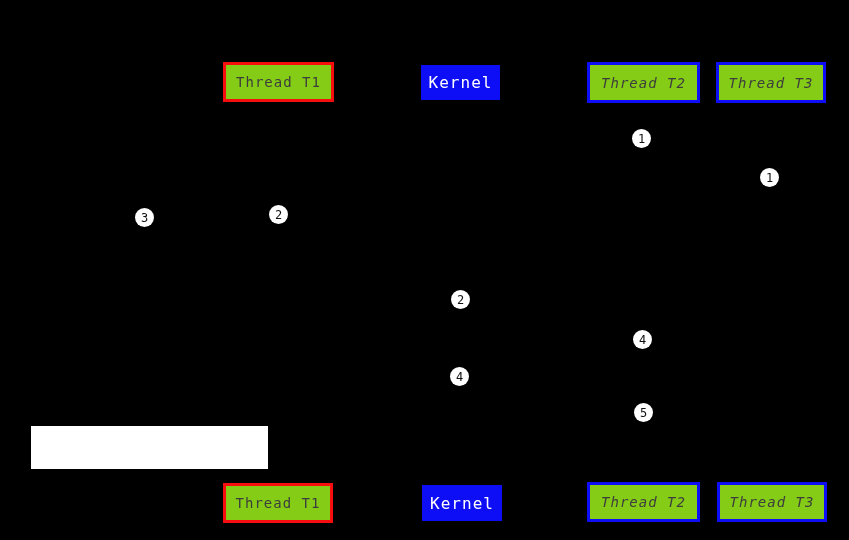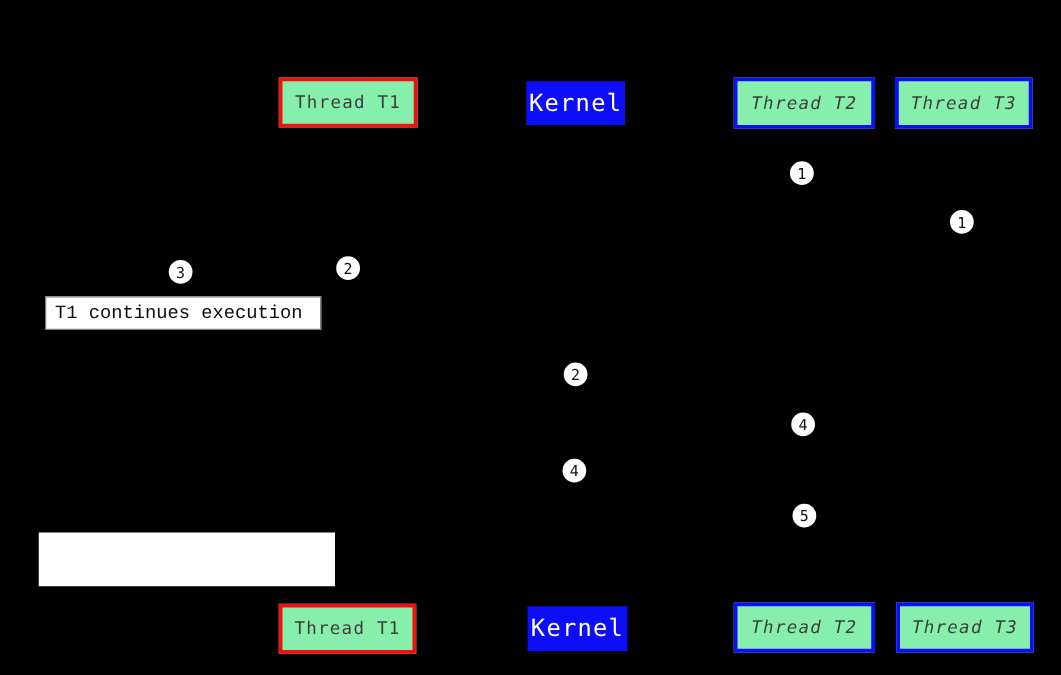--- a/index.html
+++ b/index.html
@@ -5,38 +5,38 @@
   html,body{margin:0;padding:0;background:#000;}
   .canvas{
     position:relative;
     width:849px;height:540px;
     background:#000000;
     overflow:hidden;
     font-family:"DejaVu Sans Mono", monospace;
   }
   .pbox{
     position:absolute;
-    background:#86efac;
+    background:#84cc16;
     border:3px solid #888;
     box-sizing:border-box;
     display:flex;align-items:center;justify-content:center;
     font-family:"DejaVu Sans Mono", monospace;
     font-size:14px;
     letter-spacing:1px;
     color:#3d3d3d;
   }
   .pbox.red{border-color:#f60d0d;}
   .pbox.blue{border-color:#0d0df6;font-style:italic;}
   .kernel{
     position:absolute;
     background:#0d0df6;
     box-sizing:border-box;
     display:flex;align-items:center;justify-content:center;
     font-family:"DejaVu Sans Mono", monospace;
-    font-size:19px;
+    font-size:16px;
     letter-spacing:1px;
     color:#ffffff;
   }
   .badge{
     position:absolute;
     width:19px;height:19px;
     border-radius:50%;
     background:#ffffff;
     box-sizing:border-box;
     display:flex;align-items:center;justify-content:center;
@@ -94,23 +94,20 @@
   <div class="badge" style="left:633px;top:330px;">
     <span>4</span>
   </div>
   <div class="badge" style="left:450px;top:367px;">
     <span>4</span>
   </div>
   <div class="badge" style="left:634px;top:403px;">
     <span>5</span>
   </div>
 
-  <div class="note" style="left:36px;top:237px;width:221px;height:27px;">
-    <span>T1 continues execution</span>
-  </div>
   <div class="note blank" style="left:31px;top:426px;width:237px;height:43px;">
     <span></span>
   </div>
 
   <div class="pbox red" style="left:223px;top:483px;width:110px;height:40px;">
     <span>Thread T1</span>
   </div>
   <div class="kernel" style="left:422px;top:485px;width:80px;height:36px;">
     <span>Kernel</span>
   </div>

